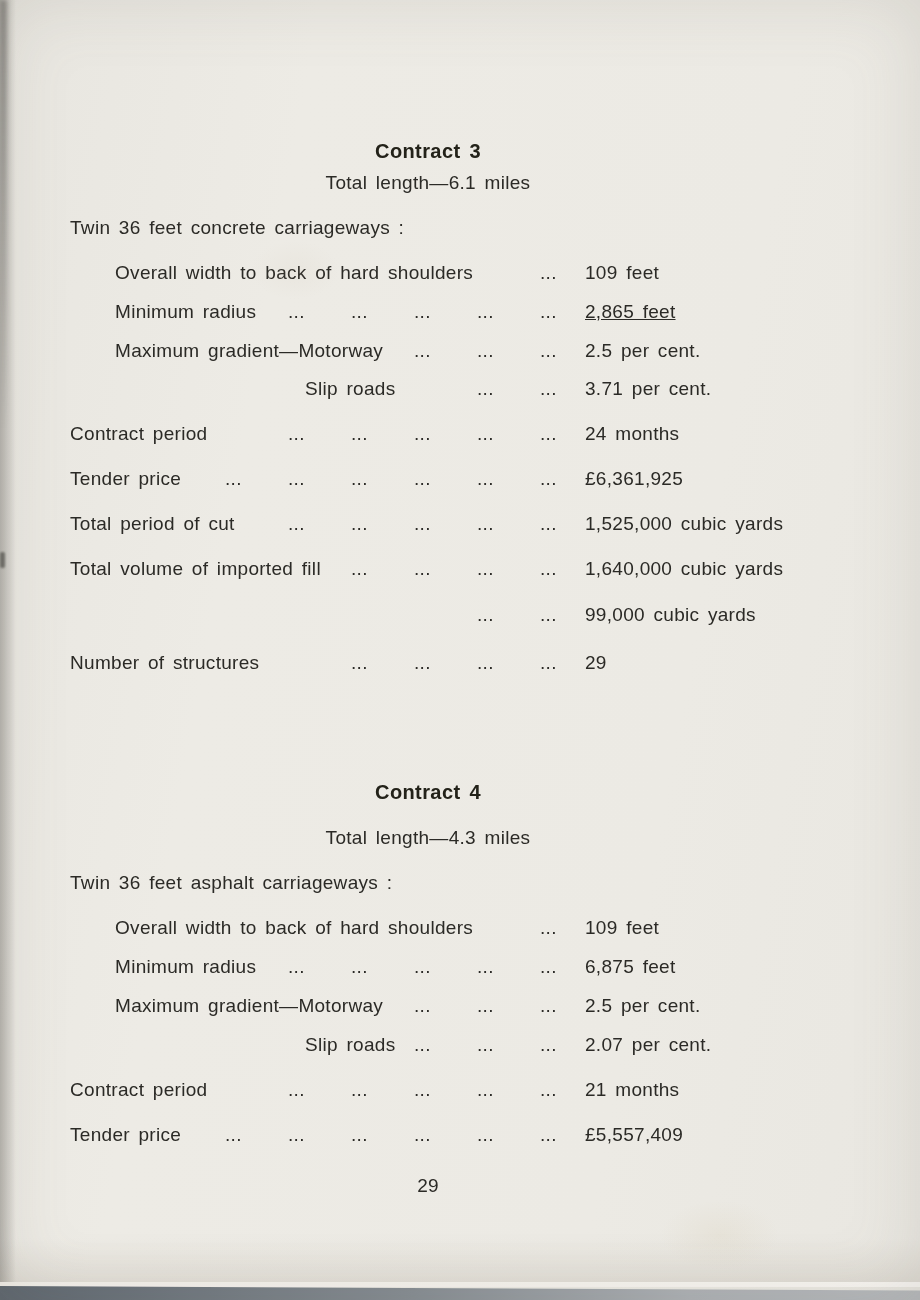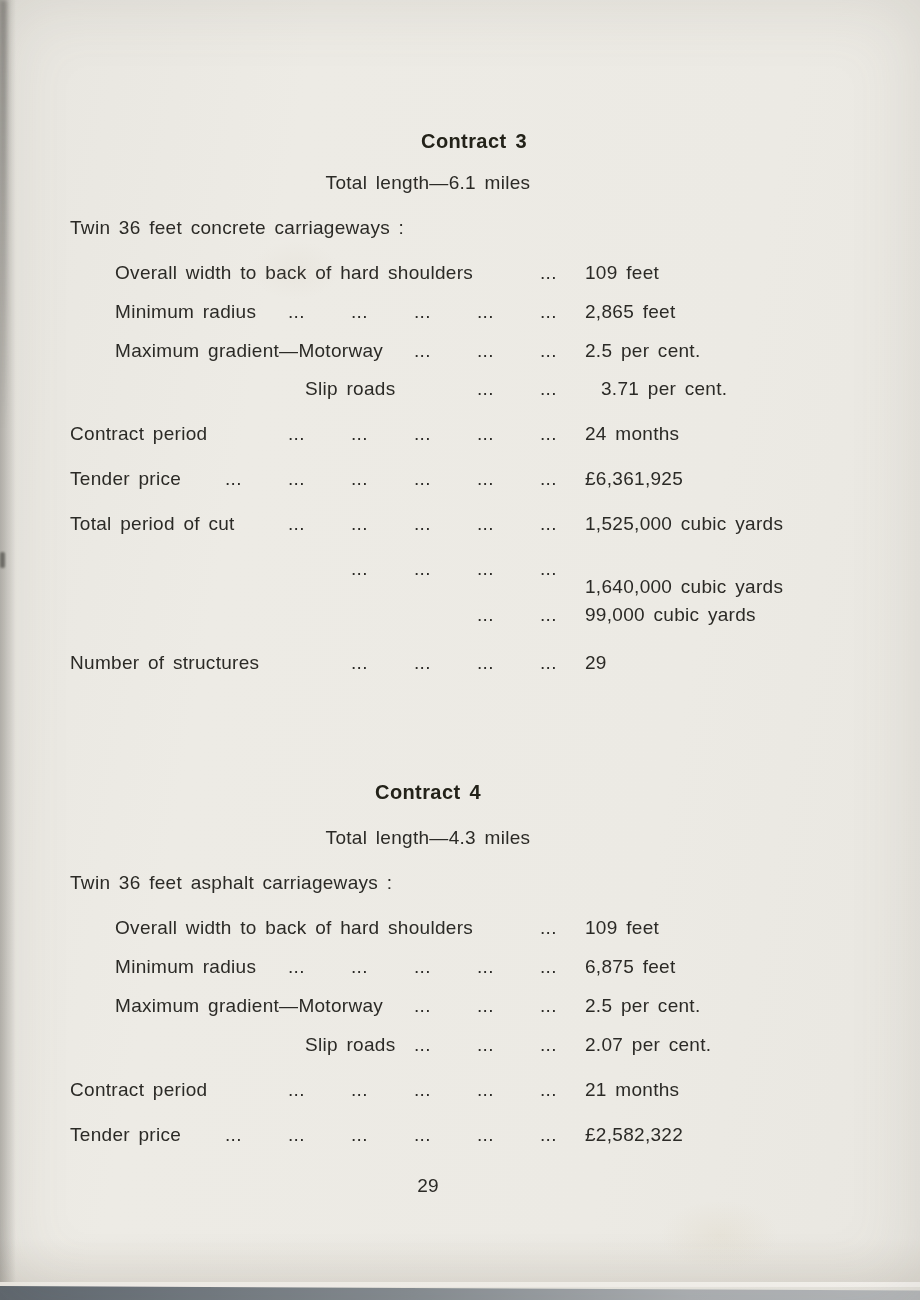--- a/index.html
+++ b/index.html
@@ -38,49 +38,49 @@
 <body>
 
 <div class="scan">
   <div class="left-shadow"></div>
   <div class="left-shadow-top"></div>
   <div class="left-speck"></div>
   <div class="stain-a"></div>
   <div class="stain-b"></div>
 
   <div id="content">
-      <div class="line center title" style="top: 130px; padding-left: 46px;">Contract 3</div>
+      <div class="line center title" style="top: 140px;">Contract 3</div>
       <div class="line center" style="top: 172px;">Total length—6.1 miles</div>
       <div class="line" style="top: 217px; left: 70px;">Twin 36 feet concrete carriageways :</div>
       <div class="row" style="top: 262px;">
     <span style="left: 115px;">Overall width to back of hard shoulders</span>
     <span class="dots" style="left: 540px;">...</span>
         <span style="left: 585px;">109 feet</span>
   </div>
       <div class="row" style="top: 301px;">
     <span style="left: 115px;">Minimum radius</span>
     <span class="dots" style="left: 288px;">...</span>
         <span class="dots" style="left: 351px;">...</span>
         <span class="dots" style="left: 414px;">...</span>
         <span class="dots" style="left: 477px;">...</span>
         <span class="dots" style="left: 540px;">...</span>
-        <span style="left: 585px;">2,865 feet</span>
+        <span style="left: 585px; text-decoration: underline;">2,865 feet</span>
   </div>
       <div class="row" style="top: 340px;">
     <span style="left: 115px;">Maximum gradient—Motorway</span>
     <span class="dots" style="left: 414px;">...</span>
         <span class="dots" style="left: 477px;">...</span>
         <span class="dots" style="left: 540px;">...</span>
         <span style="left: 585px;">2.5 per cent.</span>
   </div>
       <div class="row" style="top: 378px;">
     <span style="left: 305px;">Slip roads</span>
     <span class="dots" style="left: 477px;">...</span>
         <span class="dots" style="left: 540px;">...</span>
-        <span style="left: 585px; margin-left: 16px;">3.71 per cent.</span>
+        <span style="left: 585px;">3.71 per cent.</span>
   </div>
       <div class="row" style="top: 423px;">
     <span style="left: 70px;">Contract period</span>
     <span class="dots" style="left: 288px;">...</span>
         <span class="dots" style="left: 351px;">...</span>
         <span class="dots" style="left: 414px;">...</span>
         <span class="dots" style="left: 477px;">...</span>
         <span class="dots" style="left: 540px;">...</span>
         <span style="left: 585px;">24 months</span>
   </div>
@@ -97,25 +97,26 @@
       <div class="row" style="top: 513px;">
     <span style="left: 70px;">Total period of cut</span>
     <span class="dots" style="left: 288px;">...</span>
         <span class="dots" style="left: 351px;">...</span>
         <span class="dots" style="left: 414px;">...</span>
         <span class="dots" style="left: 477px;">...</span>
         <span class="dots" style="left: 540px;">...</span>
         <span style="left: 585px;">1,525,000 cubic yards</span>
   </div>
       <div class="row" style="top: 558px;">
+    <span style="left: 70px;">Total volume of imported fill</span>
     <span class="dots" style="left: 351px;">...</span>
         <span class="dots" style="left: 414px;">...</span>
         <span class="dots" style="left: 477px;">...</span>
         <span class="dots" style="left: 540px;">...</span>
-        <span style="left: 585px; margin-top: 18px;">1,640,000 cubic yards</span>
+        <span style="left: 585px;">1,640,000 cubic yards</span>
   </div>
       <div class="row" style="top: 604px;">
     <span class="dots" style="left: 477px;">...</span>
         <span class="dots" style="left: 540px;">...</span>
         <span style="left: 585px;">99,000 cubic yards</span>
   </div>
       <div class="row" style="top: 652px;">
     <span style="left: 70px;">Number of structures</span>
     <span class="dots" style="left: 351px;">...</span>
         <span class="dots" style="left: 414px;">...</span>
@@ -164,21 +165,21 @@
         <span style="left: 585px;">21 months</span>
   </div>
       <div class="row" style="top: 1124px;">
     <span style="left: 70px;">Tender price</span>
     <span class="dots" style="left: 225px;">...</span>
         <span class="dots" style="left: 288px;">...</span>
         <span class="dots" style="left: 351px;">...</span>
         <span class="dots" style="left: 414px;">...</span>
         <span class="dots" style="left: 477px;">...</span>
         <span class="dots" style="left: 540px;">...</span>
-        <span style="left: 585px;">£2,582,322</span>
+        <span style="left: 585px;">£5,557,409</span>
   </div>
     </div>
 
   <div class="line center" style="top:1175px;">29</div>
 
   <div class="bottom-curl"></div>
   <div class="bottom-highlight"></div>
   <div class="bottom-band"></div>
   <div class="vignette"></div>
 </div>

